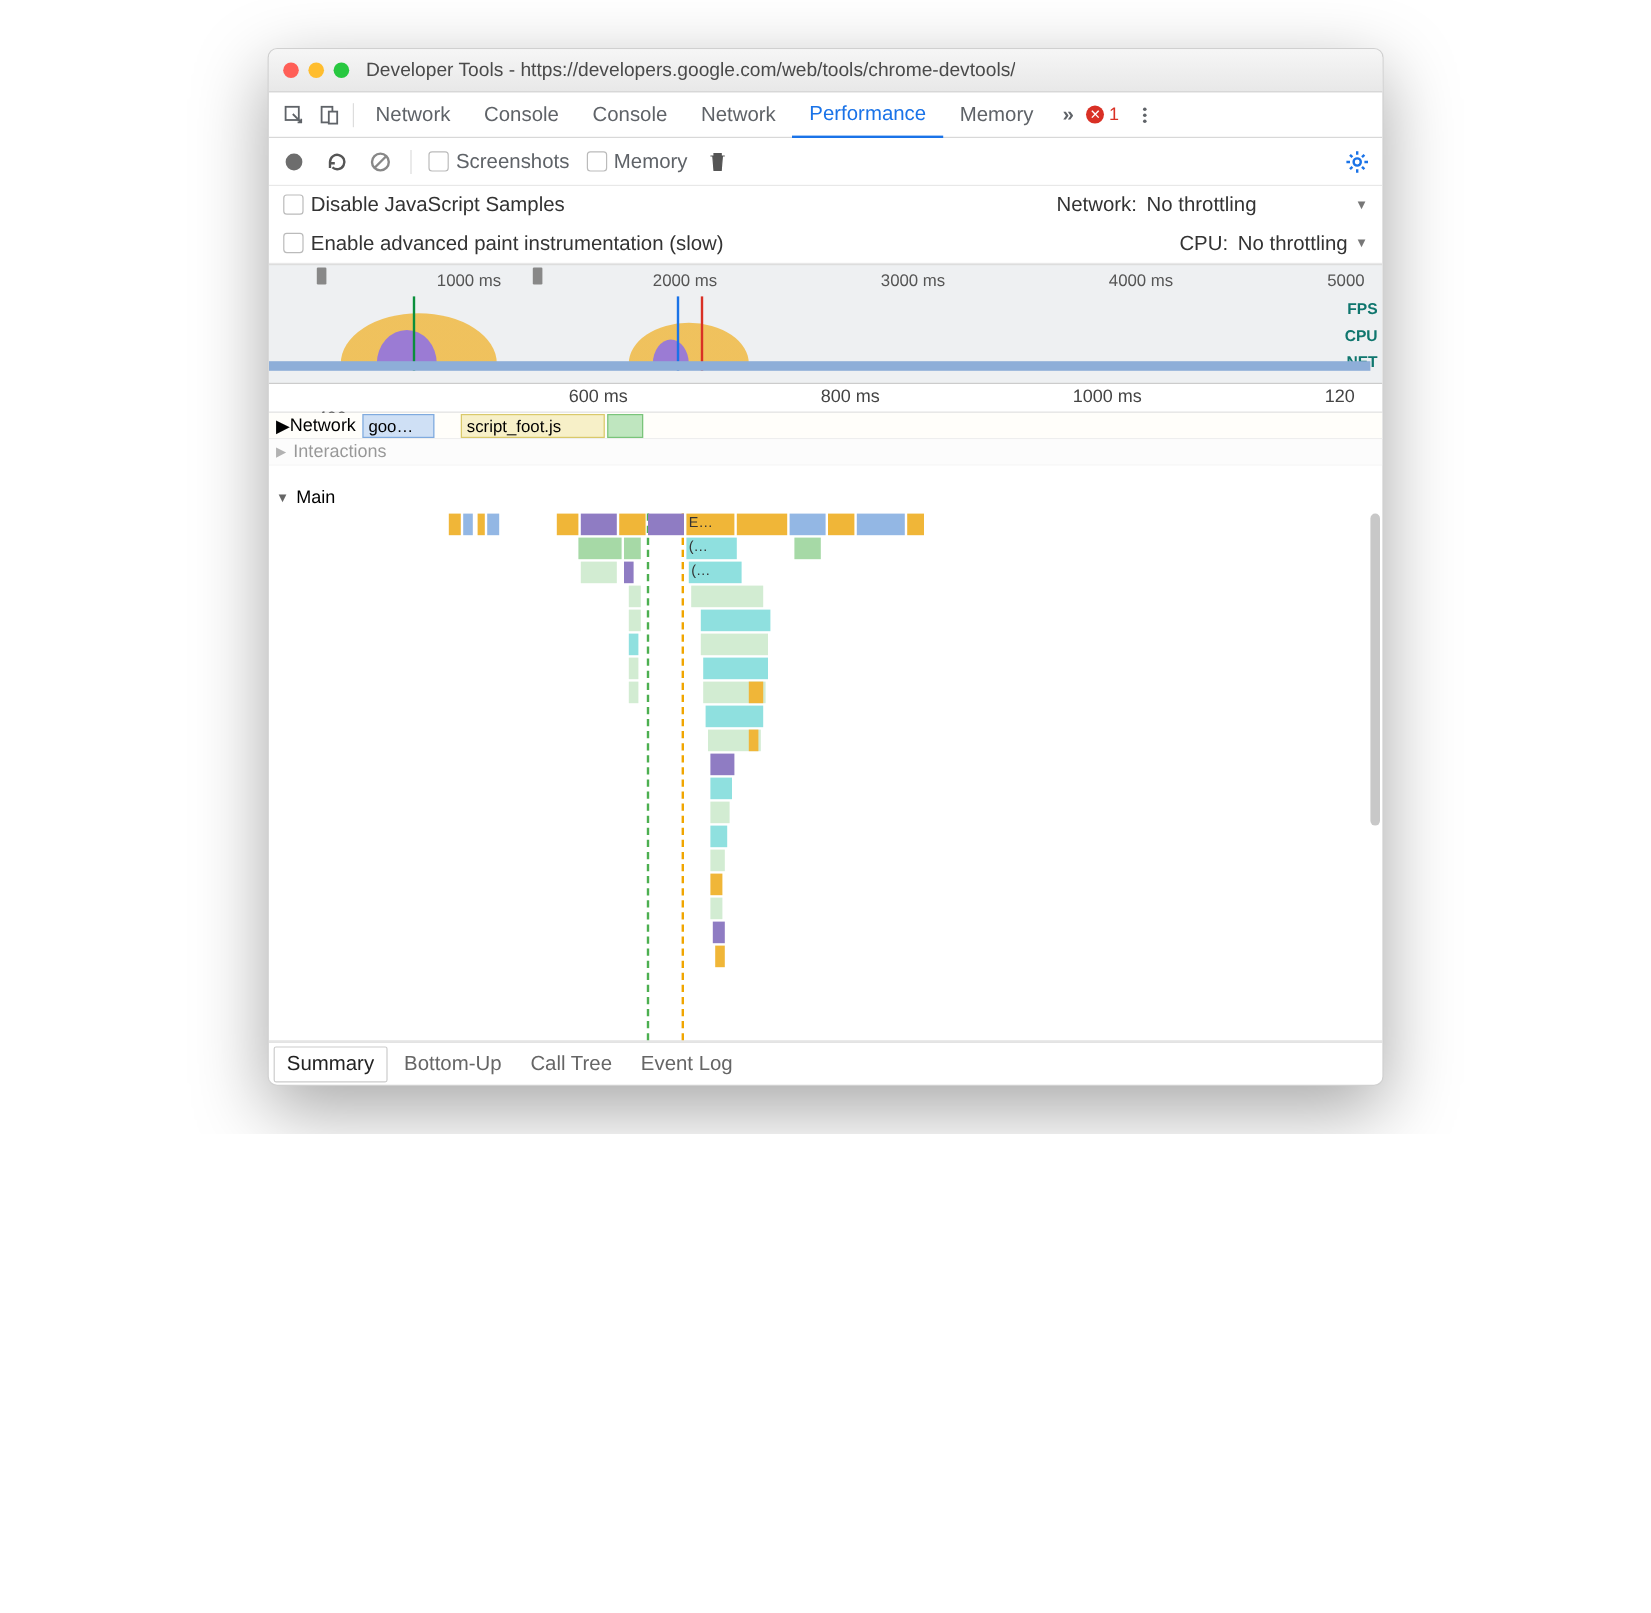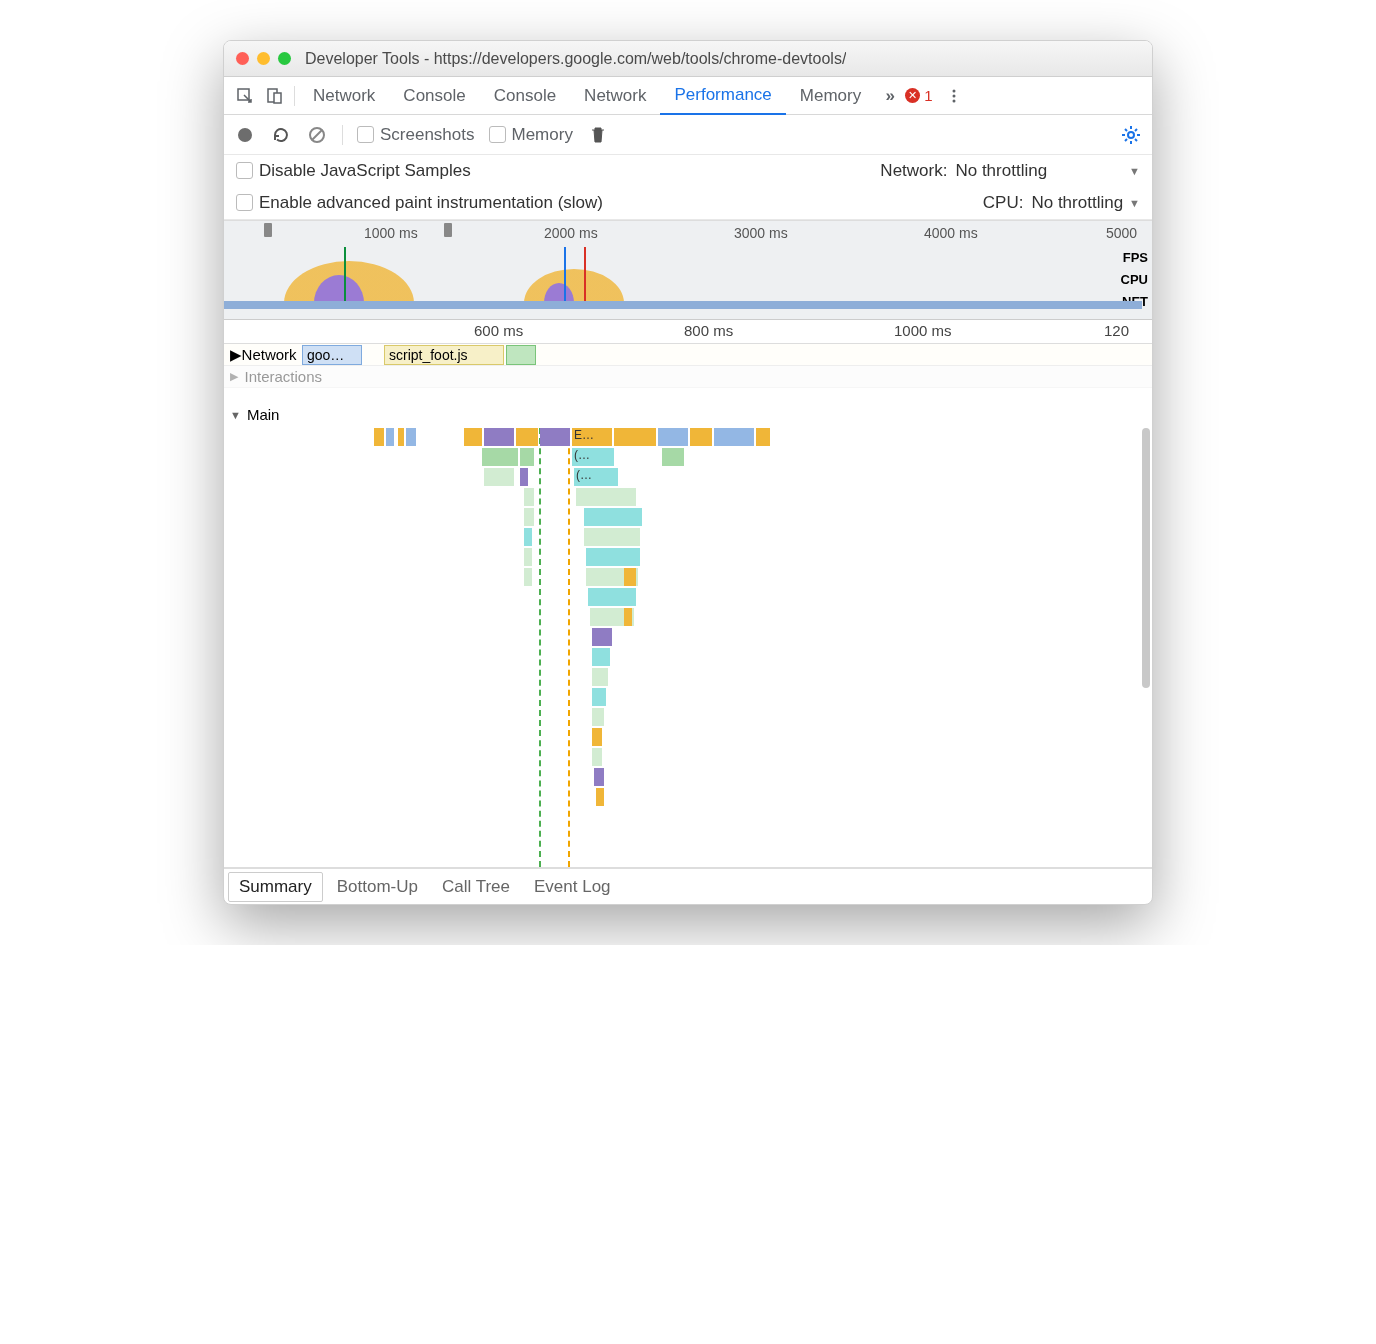--- a/index.html
+++ b/index.html
@@ -22,21 +22,21 @@
 .checkbox{ width:17px; height:17px; border:1px solid #bbb; border-radius:3px; display:inline-block; vertical-align:-3px; margin-right:6px; background:#fff;}
 .toolbar .right{margin-left:auto;}
 .optrow{ display:flex; align-items:flex-start; padding:6px 12px; font-size:17px; color:#333; gap:36px;}
 .optrow .dd{color:#333; display:flex; align-items:center; gap:8px;}
 .optrow .ddv{display:flex; align-items:center; gap:6px;}
 .tri{ font-size:11px; color:#777;}
 .overview{ position:relative; height:100px; background:#eef0f2; border-top:1px solid #ddd; border-bottom:1px solid #ccc; overflow:hidden;}
 .ov-ticks{position:absolute; top:4px; left:0; right:0; height:16px; font-size:14px; color:#555;}
 .ov-ticks span{position:absolute;}
 .ov-handles span{position:absolute; top:2px; width:8px; height:14px; background:#888; border-radius:1px;}
-.ov-lbls{position:absolute; right:4px; top:26px; text-align:right; font-size:13px; color:#000000; font-weight:600; line-height:22px;}
+.ov-lbls{position:absolute; right:4px; top:26px; text-align:right; font-size:13px; color:#0f766e; font-weight:600; line-height:22px;}
 .ov-area{position:absolute; left:0; right:0; top:26px; bottom:10px;}
 .mound{position:absolute; bottom:6px; background:linear-gradient(to top,#f0b638,#f0b638); border-radius:50% 50% 0 0 / 100% 100% 0 0;}
 .mound.pur{position:absolute; bottom:6px; background:#9b7bd4; border-radius:50% 50% 0 0 / 100% 100% 0 0;}
 .netbar{position:absolute; left:0; bottom:0; height:8px; background:#8eaed8; right:10px;}
 .ruler{ height:24px; border-bottom:1px solid #ddd; position:relative; font-size:15px; color:#444;}
 .ruler span{position:absolute; top:2px;}
 .trackhdr{ display:flex; align-items:center; height:22px; font-size:15px; padding-left:6px; color:#333; background:#fafafa; border-bottom:1px solid #eee;}
 .trackhdr .arr{font-size:11px; margin-right:6px; color:#666;}
 .net-row{height:22px; position:relative; background:#fffefa; border-bottom:1px solid #eee;}
 .net-row .hdr{position:absolute; left:0; top:0; height:100%; display:flex; align-items:center; font-size:15px; padding-left:6px;}

